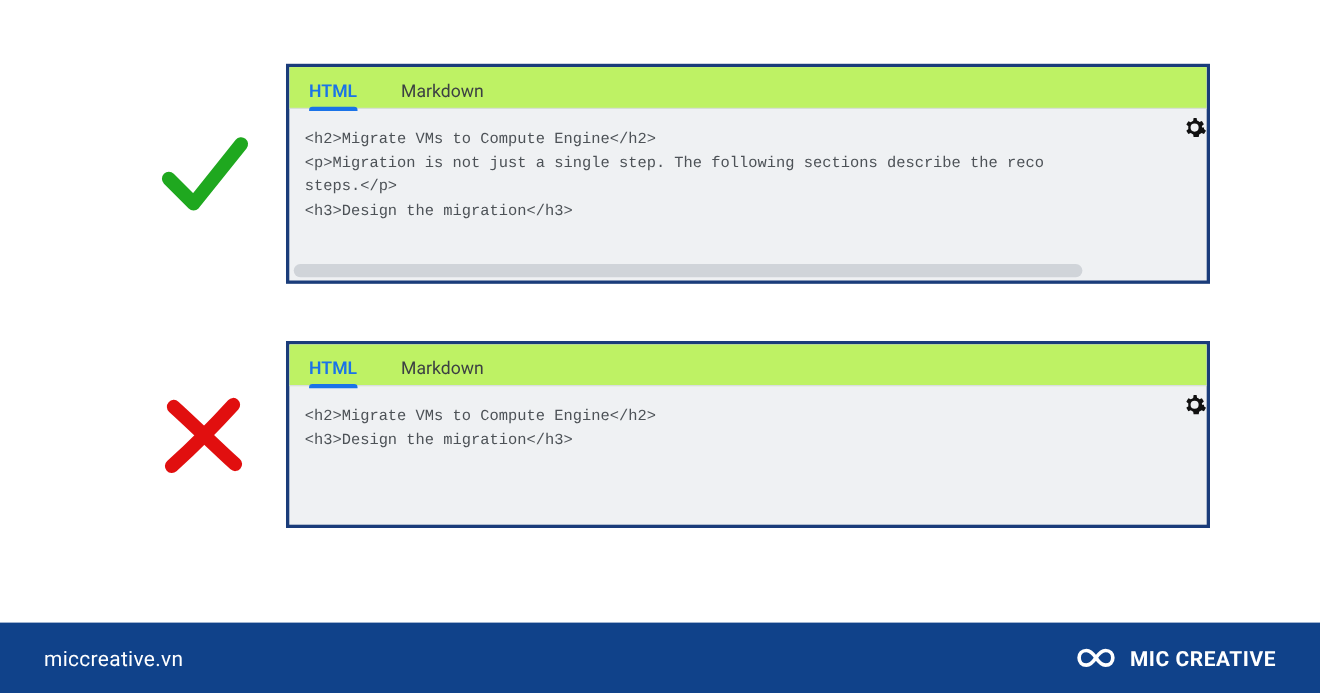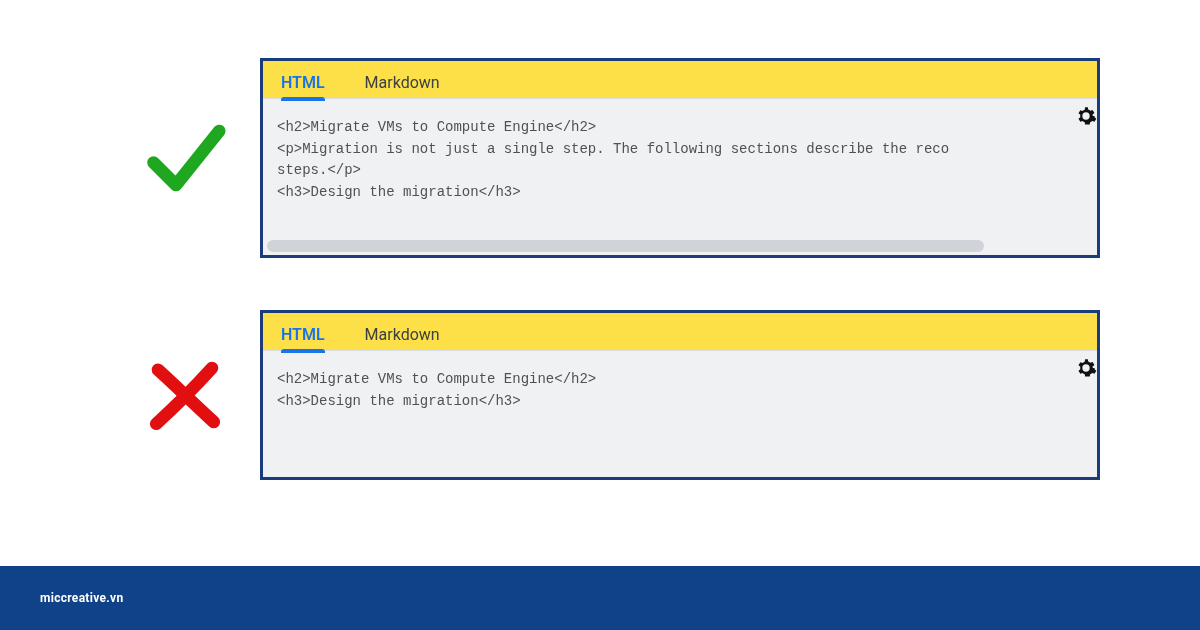--- a/index.html
+++ b/index.html
@@ -21,21 +21,21 @@
     overflow: hidden;
   }
   .panel-good { height: 200px; }
   .panel-bad  { height: 170px; }
 
   .tabbar {
     display: flex;
     align-items: flex-start;
     padding: 8px 12px 0 12px;
     gap: 28px;
-    background: #fde047;
+    background: #bef264;
     border-bottom: 1px solid #d9dde1;
   }
   .tab {
     font-size: 16px;
     padding: 4px 6px 6px 6px;
     color: #3c4043;
     position: relative;
     cursor: pointer;
   }
   .tab.active {
@@ -85,21 +85,21 @@
     position: absolute;
     left: 0; right: 0; bottom: 0;
     height: 64px;
     background: #10428a;
     display: flex;
     align-items: center;
     justify-content: space-between;
     padding: 0 40px 0 40px;
     color: #fff;
   }
-  .footer-left { font-size: 12px; letter-spacing: .3px; font-weight: 700; }
+  .footer-left { font-size: 19px; letter-spacing: .3px; font-weight: 400; }
   .footer-right { display: flex; align-items: center; gap: 12px; font-weight: 700; font-size: 19px; letter-spacing: .5px; }
   .footer-right svg { width: 40px; height: 28px; }
 </style>
 </head>
 <body>
 
 <div class="canvas">
 
   <div class="example-row row-good">
     <div class="indicator">
@@ -148,15 +148,21 @@
             </svg>
         </div>
         <div class="code">&lt;h2&gt;Migrate VMs to Compute Engine&lt;/h2&gt;
 &lt;h3&gt;Design the migration&lt;/h3&gt;</div>
       </div>
     </div>
   </div>
 
   <div class="footer">
     <div class="footer-left">miccreative.vn</div>
+    <div class="footer-right">
+      <svg viewBox="0 0 60 36">
+        <path d="M15 18c0-6 4-10 10-10 5 0 9 4 13 10 4 6 8 10 13 10 6 0 10-4 10-10s-4-10-10-10c-5 0-9 4-13 10-4 6-8 10-13 10-6 0-10-4-10-10z" fill="none" stroke="#fff" stroke-width="5" stroke-linecap="round" transform="translate(-6,0)"></path>
+      </svg>
+      <span>MIC CREATIVE</span>
+    </div>
   </div>
 
 </div>
 
 </body></html>

